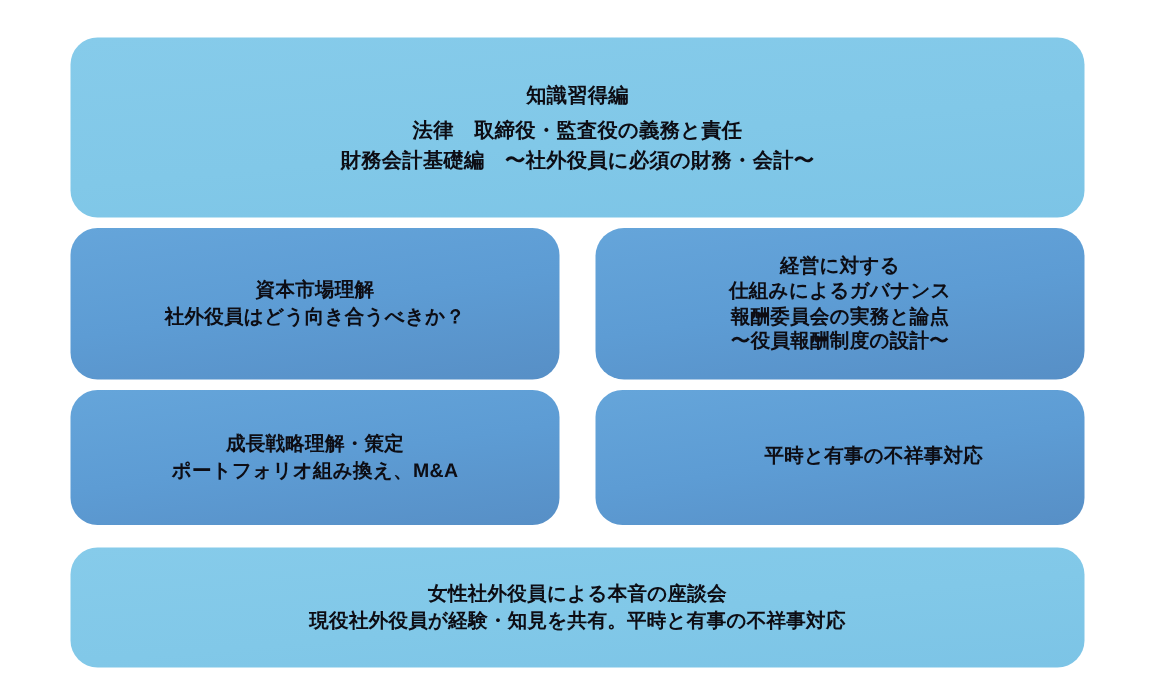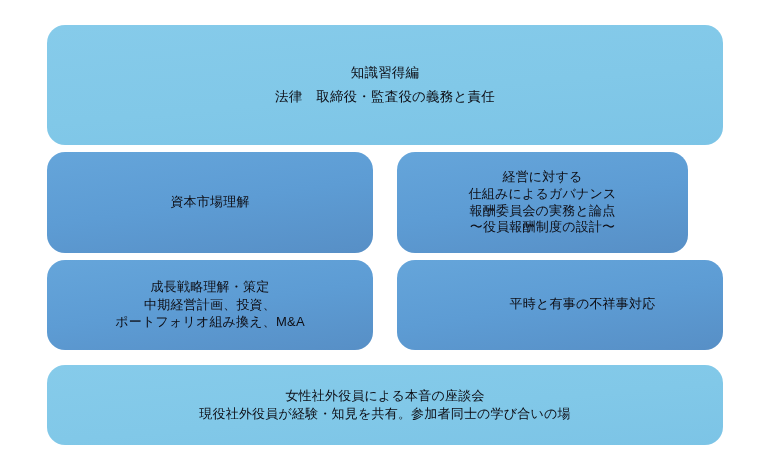--- a/index.html
+++ b/index.html
@@ -42,47 +42,47 @@
   .card.light {
     background: linear-gradient(175deg, #86cbea 0%, #81c8e8 55%, #7cc4e6 100%);
   }
 
   
   .card.medium {
     background: linear-gradient(172deg, #65a5da 0%, #5d9cd4 50%, #578fc6 100%);
   }
 
   .card-title {
-    font-weight: normal;
+    font-weight: bold;
     font-size: 13px;
     letter-spacing: 0.2px;
     white-space: nowrap;
   }
   .card-line {
-    font-weight: normal;
+    font-weight: bold;
     font-size: 13px;
     letter-spacing: 0.2px;
     white-space: nowrap;
   }
 
   
   #card-knowledge {
     left: 47px;  top: 25px;
     width: 676px; height: 120px;
   }
   #card-knowledge .card-title { font-size: 13.5px; margin-bottom: 4px; }
   #card-knowledge .card-line  { font-size: 13.5px; margin-top: 2px; }
 
   #card-capital-market {
     left: 47px;  top: 152px;
     width: 326px; height: 101px; text-align: right;
   }
   #card-governance {
     left: 397px; top: 152px;
-    width: 291px; height: 101px;
+    width: 326px; height: 101px; border-radius: 19px;
   }
   #card-growth-strategy {
     left: 47px;  top: 260px;
     width: 326px; height: 90px;
   }
   #card-misconduct {
     left: 397px; top: 260px;
     width: 326px; height: 90px;
   }
   #card-roundtable {
@@ -97,41 +97,42 @@
   #card-roundtable .card-title { margin-bottom: 1px; }
 </style>
 </head>
 <body>
 
 <div id="diagram">
 
   <div class="card light" id="card-knowledge">
     <div class="card-title">知識習得編</div>
     <div class="card-line">法律　取締役・監査役の義務と責任</div>
+    <div class="card-line">財務会計基礎編　〜社外役員に必須の財務・会計〜</div>
   </div>
 
   <div class="card medium" id="card-capital-market">
     <div class="card-title">資本市場理解</div>
+    <div class="card-line">社外役員はどう向き合うべきか？</div>
   </div>
 
   <div class="card medium" id="card-governance">
     <div class="card-title">経営に対する</div>
     <div class="card-title">仕組みによるガバナンス</div>
     <div class="card-line">報酬委員会の実務と論点</div>
     <div class="card-line">〜役員報酬制度の設計〜</div>
   </div>
 
   <div class="card medium" id="card-growth-strategy">
     <div class="card-title">成長戦略理解・策定</div>
-    <div class="card-line">中期経営計画、投資、</div>
     <div class="card-line">ポートフォリオ組み換え、M&amp;A</div>
   </div>
 
   <div class="card medium" id="card-misconduct">
     <div class="card-title">平時と有事の不祥事対応</div>
   </div>
 
   <div class="card light" id="card-roundtable">
     <div class="card-title">女性社外役員による本音の座談会</div>
-    <div class="card-line">現役社外役員が経験・知見を共有。参加者同士の学び合いの場</div>
+    <div class="card-line">現役社外役員が経験・知見を共有。平時と有事の不祥事対応</div>
   </div>
 
 </div>
 
 </body></html>

